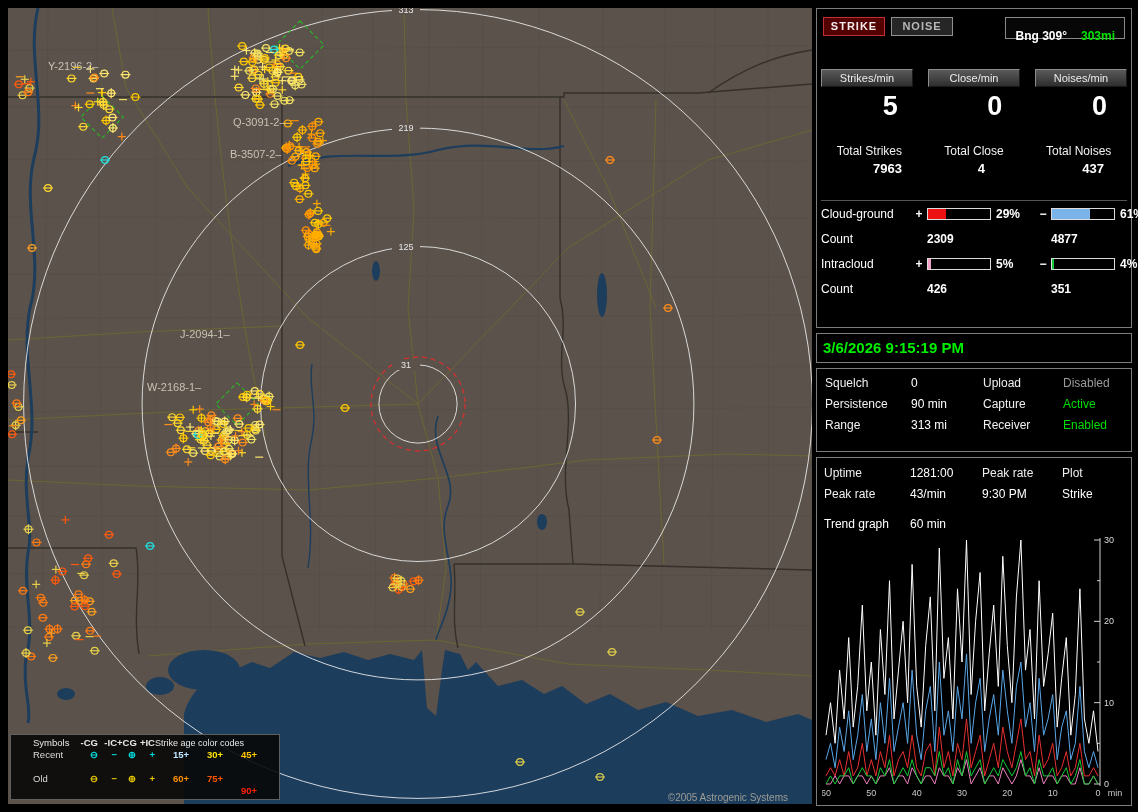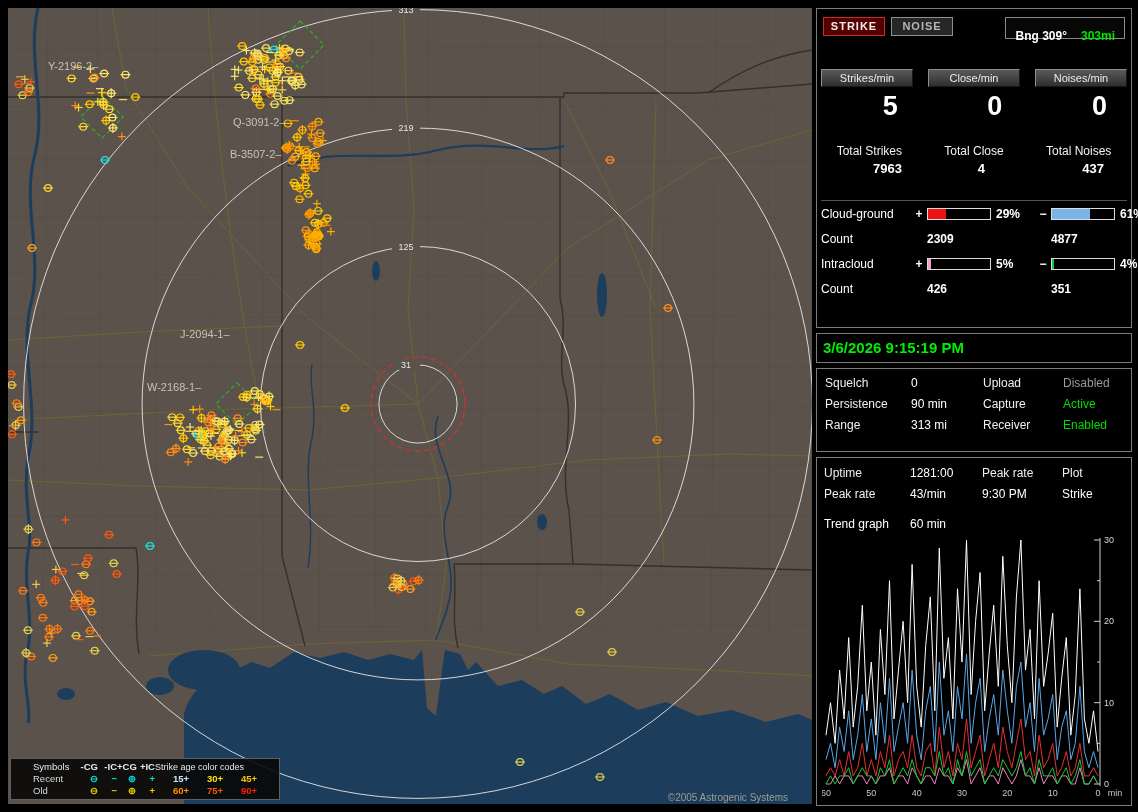--- a/index.html
+++ b/index.html
@@ -1721,21 +1721,21 @@
       <span class="lg-c lg-a" style="color: rgb(191, 228, 255);">15+</span>
       <span class="lg-c lg-a" style="color: rgb(255, 230, 0);">30+</span>
       <span class="lg-c lg-a" style="color: rgb(255, 196, 0);">45+</span>
       <span class="lg-l">Old</span>
       <span class="lg-c" style="color: rgb(230, 200, 0);">⊖</span>
       <span class="lg-c" style="color: rgb(230, 200, 0);">−</span>
       <span class="lg-c" style="color: rgb(230, 200, 0);">⊕</span>
       <span class="lg-c" style="color: rgb(230, 200, 0);">+</span>
       <span class="lg-c lg-a" style="color: rgb(255, 144, 0);">60+</span>
       <span class="lg-c lg-a" style="color: rgb(255, 85, 0);">75+</span>
-      <span class="lg-c lg-a" style="color: rgb(255, 32, 0);">90+</span>
+      <span class="lg-c lg-a" style="color: rgb(255, 32, 0); margin-top: 24px;">90+</span>
     </div>
   <div id="credit">©2005 Astrogenic Systems</div>
 </div>
 
 <div class="sidebar">
 
   <div class="panel p1">
     <div class="mode-row">
       <div class="btn strike-btn">STRIKE</div>
       <div class="btn noise-btn">NOISE</div>

